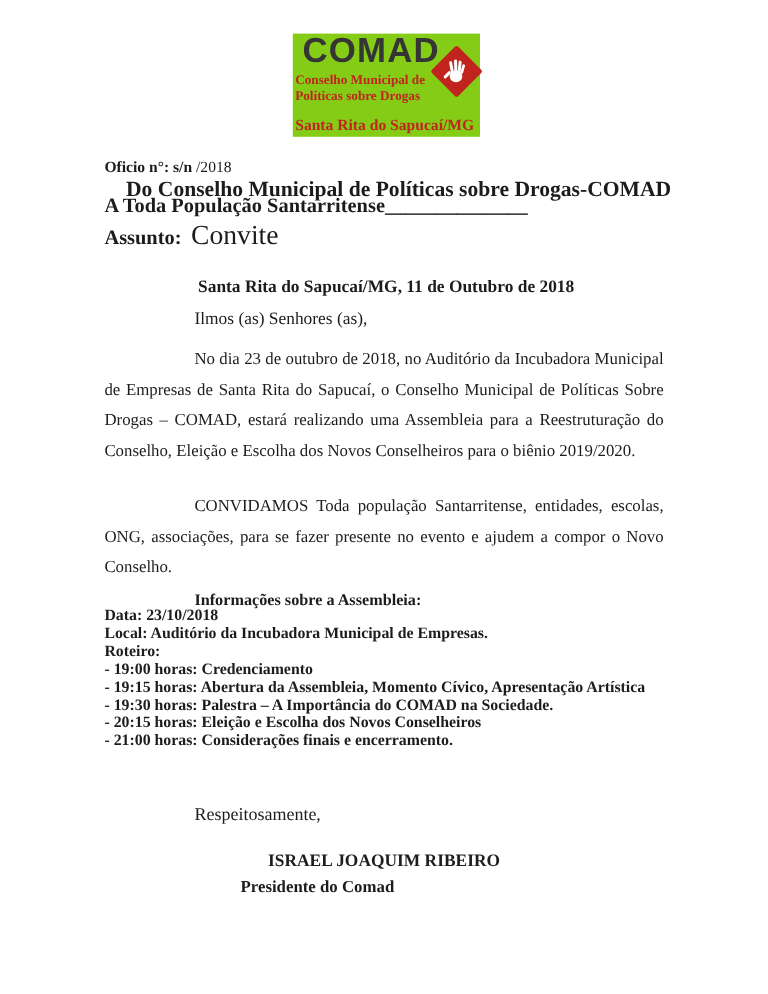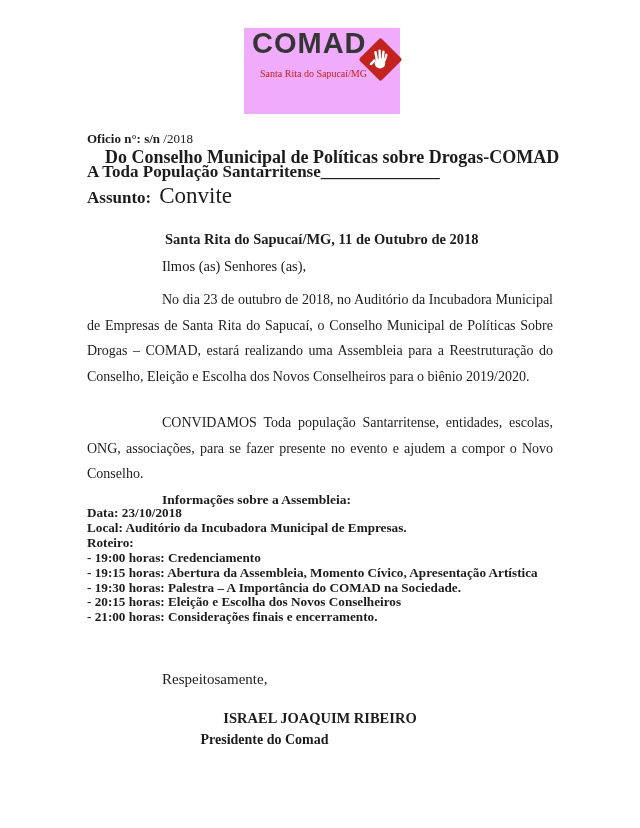--- a/index.html
+++ b/index.html
@@ -13,45 +13,45 @@
     overflow: hidden;
   }
 
   
   .logo {
     position: absolute;
     left: 244px;
     top: 28px;
     width: 156px;
     height: 86px;
-    background: #f0abfc;
+    background: #84cc16;
   }
   .logo-name {
     font-family: "Liberation Sans", sans-serif;
     font-weight: 900;
     font-size: 29px;
     letter-spacing: 1px;
     color: #353535;
     line-height: 30px;
     margin-left: 8px;
   }
   .logo-sub {
     color: #c1241e;
     font-weight: 700;
     font-size: 11px;
     line-height: 12.5px;
     margin-top: 3px;
     margin-left: 2px;
   }
   .logo-loc {
     color: #c1241e;
-    font-weight: 400;
-    font-size: 10px;
+    font-weight: 700;
+    font-size: 13px;
     margin-top: 10px;
-    margin-left: 16px;
+    margin-left: 2px;
   }
   .diamond {
     position: absolute;
     right: 4px;
     top: 16px;
     width: 31px;
     height: 31px;
     background: #c1241e;
     transform: rotate(45deg);
     border-radius: 2px;
@@ -119,20 +119,24 @@
         <g fill="#ffffff">
           <rect x="14" y="46" width="10" height="30" rx="5" transform="rotate(45 19 61)"></rect>
           <rect x="28" y="16" width="10" height="42" rx="5" transform="rotate(-10 33 37)"></rect>
           <rect x="42" y="10" width="10" height="48" rx="5" transform="rotate(-2 47 34)"></rect>
           <rect x="55" y="14" width="10" height="44" rx="5" transform="rotate(6 60 36)"></rect>
           <rect x="66" y="26" width="9" height="32" rx="4.5" transform="rotate(16 70 42)"></rect>
           <ellipse cx="48" cy="66" rx="21" ry="20"></ellipse>
         </g>
       </svg>
     </div>
+    <div class="logo-sub">
+      <div>Conselho Municipal de</div>
+      <div>Políticas sobre Drogas</div>
+    </div>
     <div class="logo-loc">Santa Rita do Sapucaí/MG</div>
   </div>
 
   <div class="abs oficio-line">
     <span>Oficio n°: s/n</span><span class="reg"> /2018</span>
   </div>
   <div class="abs from-line">Do Conselho Municipal de Políticas sobre Drogas-COMAD</div>
   <div class="abs to-line">A Toda População Santarritense______________</div>
   <div class="abs subject-line">
     <span class="subject-label">Assunto:</span><span class="subject-value">Convite</span>

